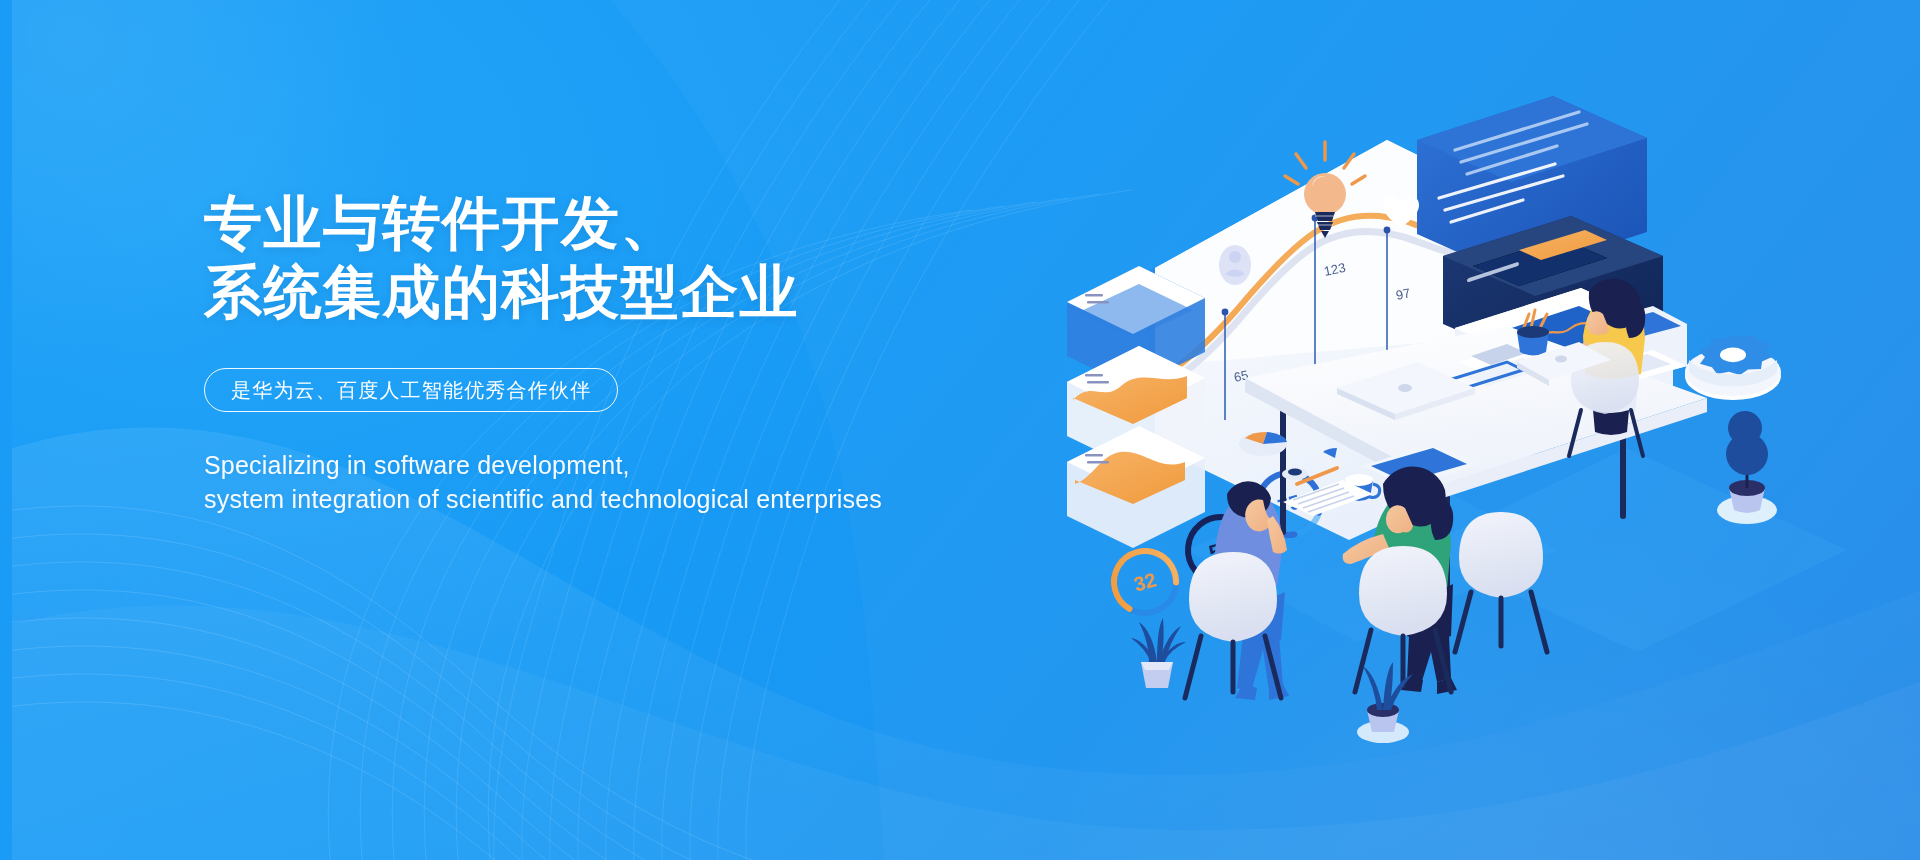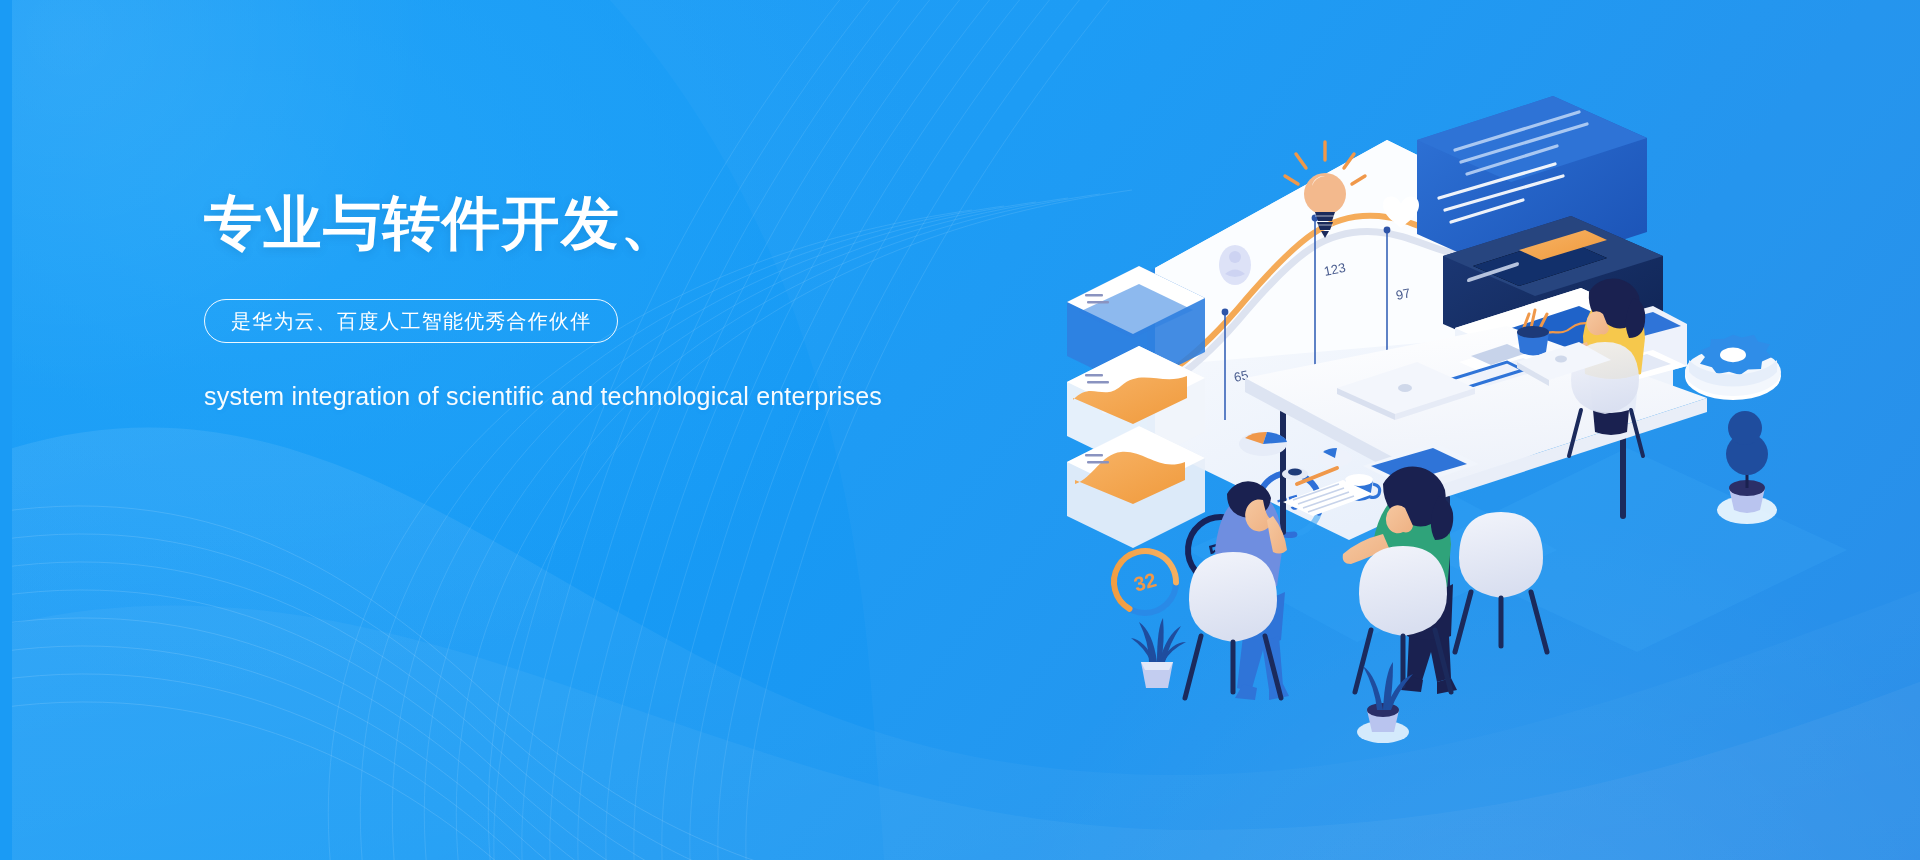--- a/index.html
+++ b/index.html
@@ -143,25 +143,27 @@
 
       <path d="M560,-40 C760,160 840,420 860,700 C868,800 872,850 874,900 L1990,900 L1990,-40 Z" fill="#ffffff" opacity=".028"></path>
     </svg>
   </div>
 
   <div class="sheen"></div>
 
   <div class="copy">
     <h1 class="headline">
       <span class="l1">专业与转件开发、</span>
+      <span class="l2">系统集成的科技型企业</span>
     </h1>
 
     <div class="badge">是华为云、百度人工智能优秀合作伙伴</div>
 
     <div class="sub">
+      <div>Specializing in software development,</div>
       <div>system integration of scientific and technological enterprises</div>
     </div>
   </div>
 
   <div class="illus">
     <svg viewBox="0 0 830 700" aria-hidden="true">
       <defs>
         <linearGradient id="cardG" x1="0" y1="0" x2="0.4" y2="1">
           <stop offset="0" stop-color="#ffffff"></stop>
           <stop offset="1" stop-color="#e9f0fb"></stop>

